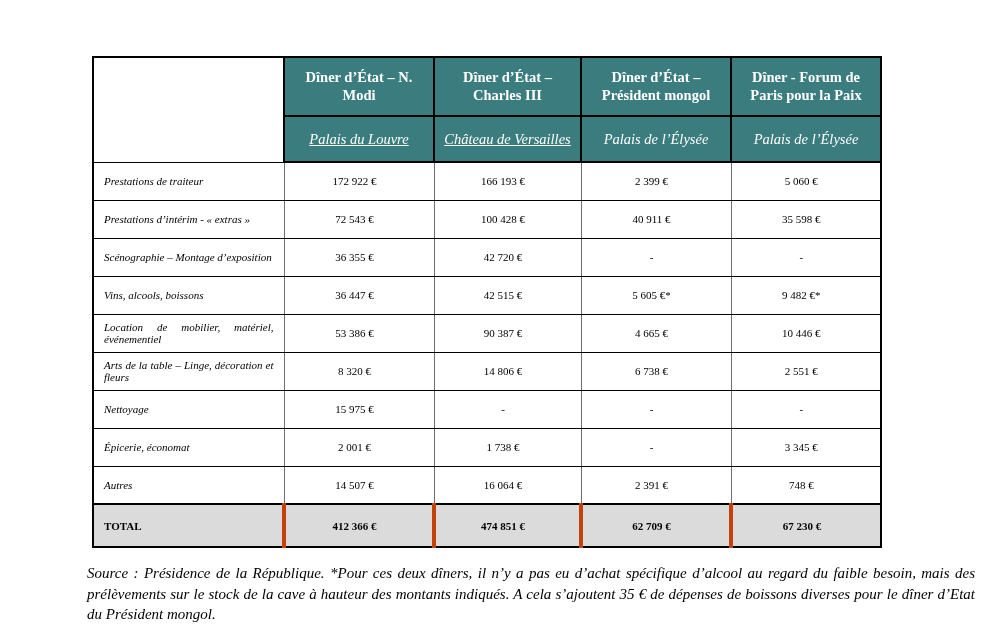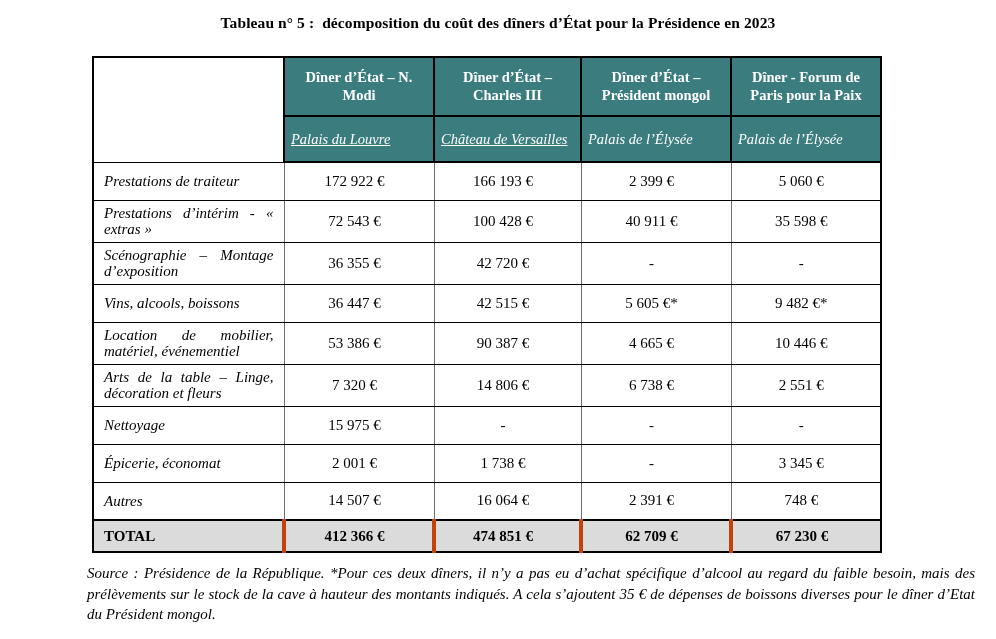--- a/index.html
+++ b/index.html
@@ -59,50 +59,50 @@
   tr.hdr-row2 { height: 39px; }
   th.location {
     background: #3B7D7E;
     color: #ffffff;
     border: 2px solid #000;
     font-weight: normal;
     font-style: italic;
     font-size: 14.5px;
     line-height: 1.12;
     padding: 14px 6px;
-    text-align: left;
+    text-align: center;
     vertical-align: middle;
   }
   th.location.underline span { text-decoration: underline; }
 
   tbody tr { height: 38px; }
   td {
     vertical-align: middle;
-    font-size: 15px;
+    font-size: 11px;
   }
   td.label {
     font-style: italic;
     text-align: justify;
     line-height: 1.1;
     padding: 4px 10px 4px 10px;
     border-top: 1px solid #000;
     border-bottom: 1px solid #000;
     border-right: 1px solid #6e6e6e;
     border-left: 2px solid #000;
   }
   td.value {
     text-align: center;
     padding: 4px 13px 4px 4px;
     border-top: 1px solid #000;
     border-bottom: 1px solid #000;
     border-left: 1px solid #6e6e6e;
     border-right: 1px solid #6e6e6e;
     white-space: nowrap;
   }
-  tr.total-row { height: 32px; }
+  tr.total-row { height: 43px; }
   tr.total-row td {
     background: #DBDBDB;
     font-weight: bold;
     border-top: 2px solid #000;
     border-bottom: 2px solid #000;
   }
   tr.total-row td.label {
     font-style: normal;
     text-align: left;
   }
@@ -117,21 +117,20 @@
     font-size: 15px;
     line-height: 1.37;
     text-align: justify;
   }
 </style>
 </head>
 <body>
 
 <div class="page">
 
-  <div class="title">Tableau n° 5 :  décomposition du coût des dîners d’État pour la Présidence en 2023</div>
 
   <div class="table-wrap">
     <table class="cost-table">
       <colgroup>
         <col class="c-label">
           <col class="c-v1">
           <col class="c-v2">
           <col class="c-v3">
           <col class="c-v4">
       </colgroup>
@@ -181,21 +180,21 @@
         </tr>
         <tr>
           <td class="label">Location de mobilier, matériel, événementiel</td>
           <td class="value">53 386 €</td>
           <td class="value">90 387 €</td>
           <td class="value">4 665 €</td>
           <td class="value">10 446 €</td>
         </tr>
         <tr>
           <td class="label">Arts de la table – Linge, décoration et fleurs</td>
-          <td class="value">7 320 €</td>
+          <td class="value">8 320 €</td>
           <td class="value">14 806 €</td>
           <td class="value">6 738 €</td>
           <td class="value">2 551 €</td>
         </tr>
         <tr>
           <td class="label">Nettoyage</td>
           <td class="value">15 975 €</td>
           <td class="value">-</td>
           <td class="value">-</td>
           <td class="value">-</td>

